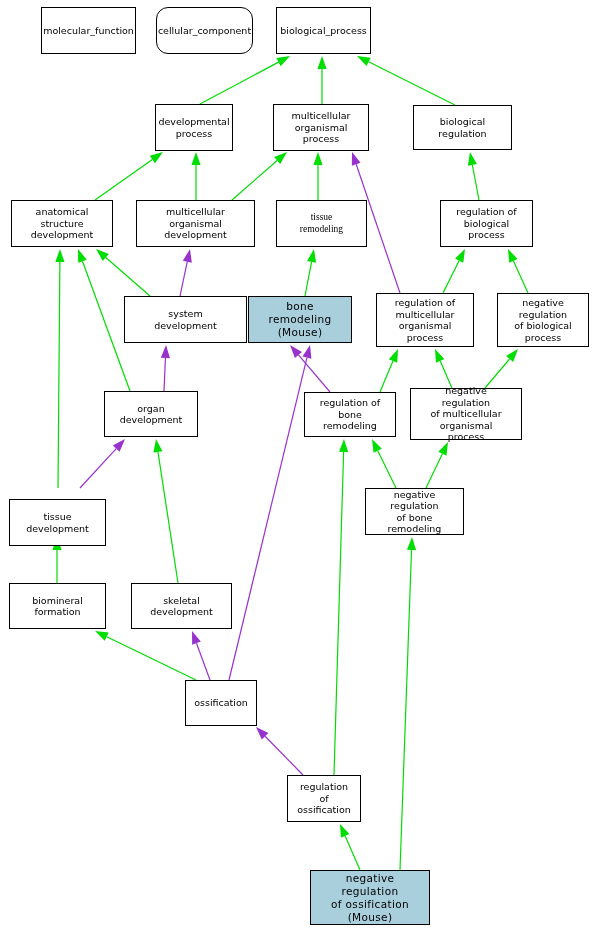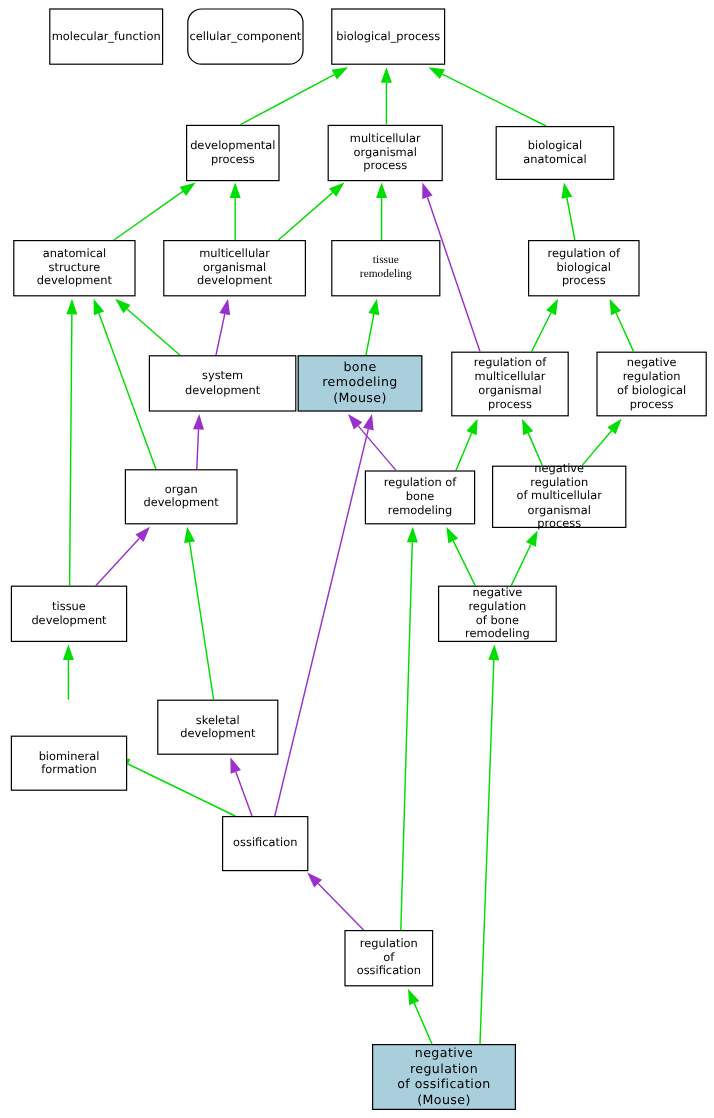--- a/index.html
+++ b/index.html
@@ -196,21 +196,21 @@
       </g>
     </svg>
   <div id="nodes">
       <div class="node" style="left: 41px; top: 7px; width: 95px; height: 47px; border-color: rgb(0, 0, 0); background: rgb(255, 255, 255);"><span class="label">molecular_function</span></div>
       <div class="node" style="left: 156px; top: 7px; width: 97px; height: 47px; border-color: rgb(0, 0, 0); background: rgb(255, 255, 255); border-radius: 12px;"><span class="label">cellular_component</span></div>
       <div class="node" style="left: 276px; top: 7px; width: 95px; height: 47px; border-color: rgb(0, 0, 0); background: rgb(255, 255, 255);"><span class="label">biological_process</span></div>
       <div class="node" style="left: 155px; top: 104px; width: 78px; height: 47px; border-color: rgb(0, 0, 0); background: rgb(255, 255, 255);"><span class="label">developmental
 process</span></div>
       <div class="node" style="left: 273px; top: 104px; width: 96px; height: 47px; border-color: rgb(0, 0, 0); background: rgb(255, 255, 255);"><span class="label">multicellular
 organismal process</span></div>
-      <div class="node" style="left: 413px; top: 105px; width: 99px; height: 45px; border-color: rgb(0, 0, 0); background: rgb(255, 255, 255);"><span class="label">biological anatomical</span></div>
+      <div class="node" style="left: 413px; top: 105px; width: 99px; height: 45px; border-color: rgb(0, 0, 0); background: rgb(255, 255, 255);"><span class="label">biological regulation</span></div>
       <div class="node" style="left: 11px; top: 200px; width: 102px; height: 47px; border-color: rgb(0, 0, 0); background: rgb(255, 255, 255);"><span class="label">anatomical structure
 development</span></div>
       <div class="node" style="left: 136px; top: 200px; width: 119px; height: 47px; border-color: rgb(0, 0, 0); background: rgb(255, 255, 255);"><span class="label">multicellular
 organismal development</span></div>
       <div class="node" style="left: 276px; top: 200px; width: 91px; height: 47px; border-color: rgb(0, 0, 0); background: rgb(255, 255, 255); font-family: Liberation Serif, serif;"><span class="label">tissue remodeling</span></div>
       <div class="node" style="left: 440px; top: 200px; width: 93px; height: 47px; border-color: rgb(0, 0, 0); background: rgb(255, 255, 255);"><span class="label">regulation of
 biological process</span></div>
       <div class="node" style="left: 124px; top: 296px; width: 123px; height: 47px; border-color: rgb(0, 0, 0); background: rgb(255, 255, 255);"><span class="label">system development</span></div>
       <div class="node highlight" style="left: 248px; top: 296px; width: 104px; height: 47px; border-color: rgb(0, 0, 0); background: rgb(169, 207, 221);"><span class="label">bone remodeling
 (Mouse)</span></div>
@@ -219,24 +219,24 @@
 organismal process</span></div>
       <div class="node" style="left: 497px; top: 293px; width: 92px; height: 54px; border-color: rgb(0, 0, 0); background: rgb(255, 255, 255);"><span class="label">negative regulation
 of biological
 process</span></div>
       <div class="node" style="left: 104px; top: 391px; width: 94px; height: 46px; border-color: rgb(0, 0, 0); background: rgb(255, 255, 255);"><span class="label">organ development</span></div>
       <div class="node" style="left: 304px; top: 392px; width: 92px; height: 45px; border-color: rgb(0, 0, 0); background: rgb(255, 255, 255);"><span class="label">regulation of
 bone remodeling</span></div>
       <div class="node" style="left: 410px; top: 388px; width: 112px; height: 52px; border-color: rgb(0, 0, 0); background: rgb(255, 255, 255);"><span class="label">negative regulation
 of multicellular
 organismal process</span></div>
-      <div class="node" style="left: 9px; top: 488px; width: 97px; height: 47px; border-color: rgb(0, 0, 0); background: rgb(255, 255, 255);"><span class="label">tissue development</span></div>
+      <div class="node" style="left: 9px; top: 499px; width: 97px; height: 47px; border-color: rgb(0, 0, 0); background: rgb(255, 255, 255);"><span class="label">tissue development</span></div>
       <div class="node" style="left: 365px; top: 488px; width: 99px; height: 47px; border-color: rgb(0, 0, 0); background: rgb(255, 255, 255);"><span class="label">negative regulation
 of bone remodeling</span></div>
-      <div class="node" style="left: 9px; top: 583px; width: 97px; height: 46px; border-color: rgb(0, 0, 0); background: rgb(255, 255, 255); margin-top: 30px;"><span class="label">biomineral formation</span></div>
+      <div class="node" style="left: 9px; top: 583px; width: 97px; height: 46px; border-color: rgb(0, 0, 0); background: rgb(255, 255, 255);"><span class="label">biomineral formation</span></div>
       <div class="node" style="left: 131px; top: 583px; width: 101px; height: 46px; border-color: rgb(0, 0, 0); background: rgb(255, 255, 255);"><span class="label">skeletal development</span></div>
       <div class="node" style="left: 185px; top: 680px; width: 72px; height: 46px; border-color: rgb(0, 0, 0); background: rgb(255, 255, 255);"><span class="label">ossification</span></div>
       <div class="node" style="left: 287px; top: 775px; width: 74px; height: 47px; border-color: rgb(0, 0, 0); background: rgb(255, 255, 255);"><span class="label">regulation of
 ossification</span></div>
       <div class="node highlight" style="left: 310px; top: 870px; width: 120px; height: 55px; border-color: rgb(0, 0, 0); background: rgb(169, 207, 221);"><span class="label">negative regulation
 of ossification
 (Mouse)</span></div>
     </div>
 </div>
 

